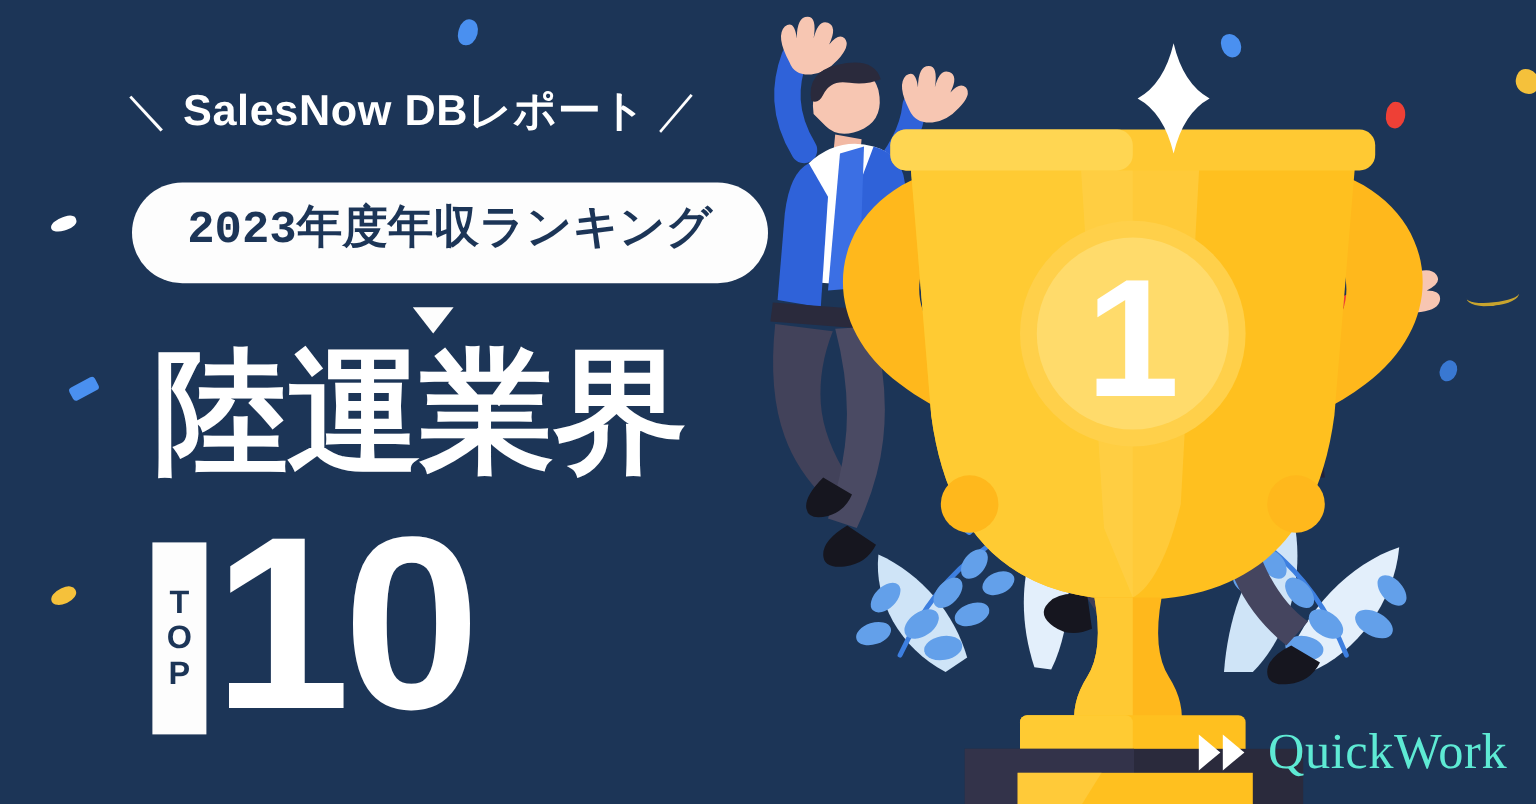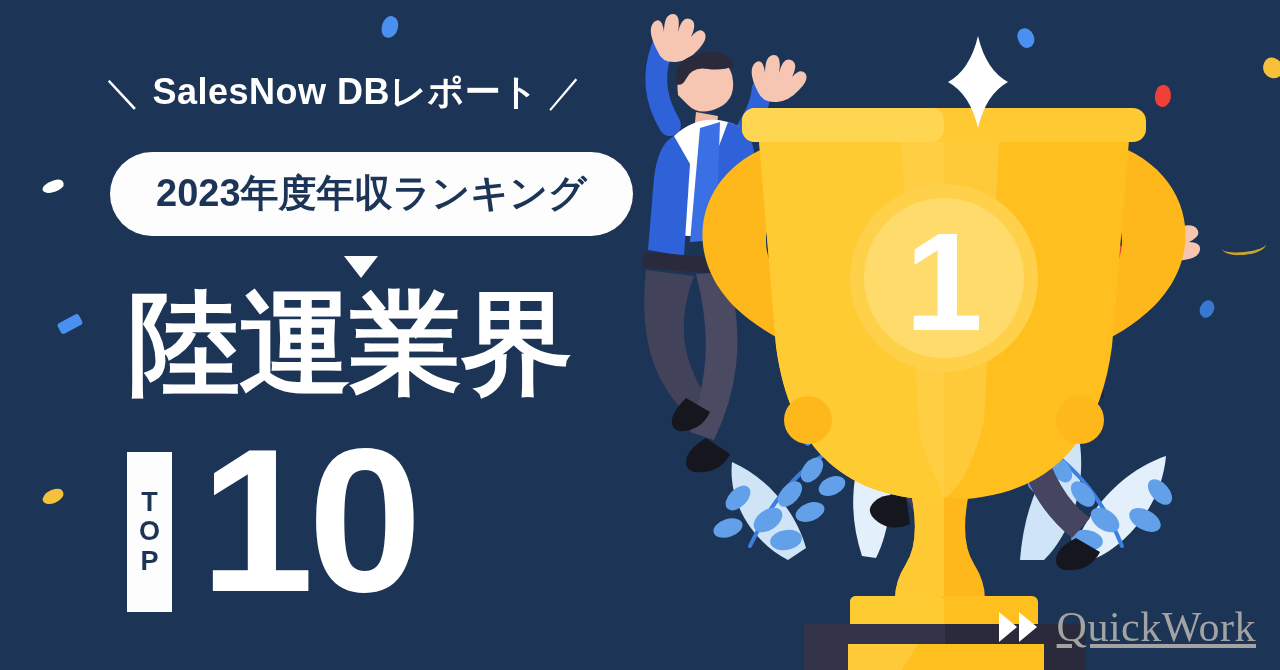--- a/index.html
+++ b/index.html
@@ -35,20 +35,21 @@
   }
   .kicker .slash{display:inline-block;font-weight:500;}
   .kicker .slash.l{transform:rotate(-2deg);margin-right:12px;}
   .kicker .slash.r{transform:rotate(-2deg);margin-left:8px;}
 
   .pill-wrap{position:absolute;left:110px;top:152px;}
   .pill{
     background:#fdfdfd;border-radius:60px;
     padding:22px 46px 24px;
     display:inline-block;
+    font-family:Liberation Mono, monospace;
   }
   .pill-text{
     color:#1c3557;font-size:38px;font-weight:700;
     white-space:nowrap;line-height:1;
   }
   .pill-tail{
     position:absolute;left:234px;top:104px;
     width:0;height:0;
     border-left:17px solid transparent;
     border-right:17px solid transparent;
@@ -66,33 +67,33 @@
     width:45px;height:160px;background:#fdfdfd;
     display:flex;flex-direction:column;align-items:center;justify-content:center;
     margin-top:22px;
   }
   .topbox span{
     color:#1c3557;font-size:27px;font-weight:700;line-height:1.08;
     display:block;
   }
   .bignum{
     color:#ffffff;font-size:205px;font-weight:700;
-    line-height:.88;letter-spacing:-6px;margin-left:28px;
+    line-height:.88;letter-spacing:-6px;margin-left:6px;
   }
 
   
   .logo{
     position:absolute;right:24px;bottom:22px;
     display:flex;align-items:center;gap:14px;
   }
   .logo-mark{display:block;}
   .logo-text{
-    color:#a3a3a3;font-size:42px;
+    color:#5eead4;font-size:42px;
     font-family:"Liberation Serif","DejaVu Serif",serif;
-    letter-spacing:.5px;line-height:1;text-decoration:underline;
+    letter-spacing:.5px;line-height:1;
   }
 
   
   .illus{position:absolute;left:600px;top:0;width:680px;height:670px;}
 </style>
 </head>
 <body>
 
 <div class="stage">
 

